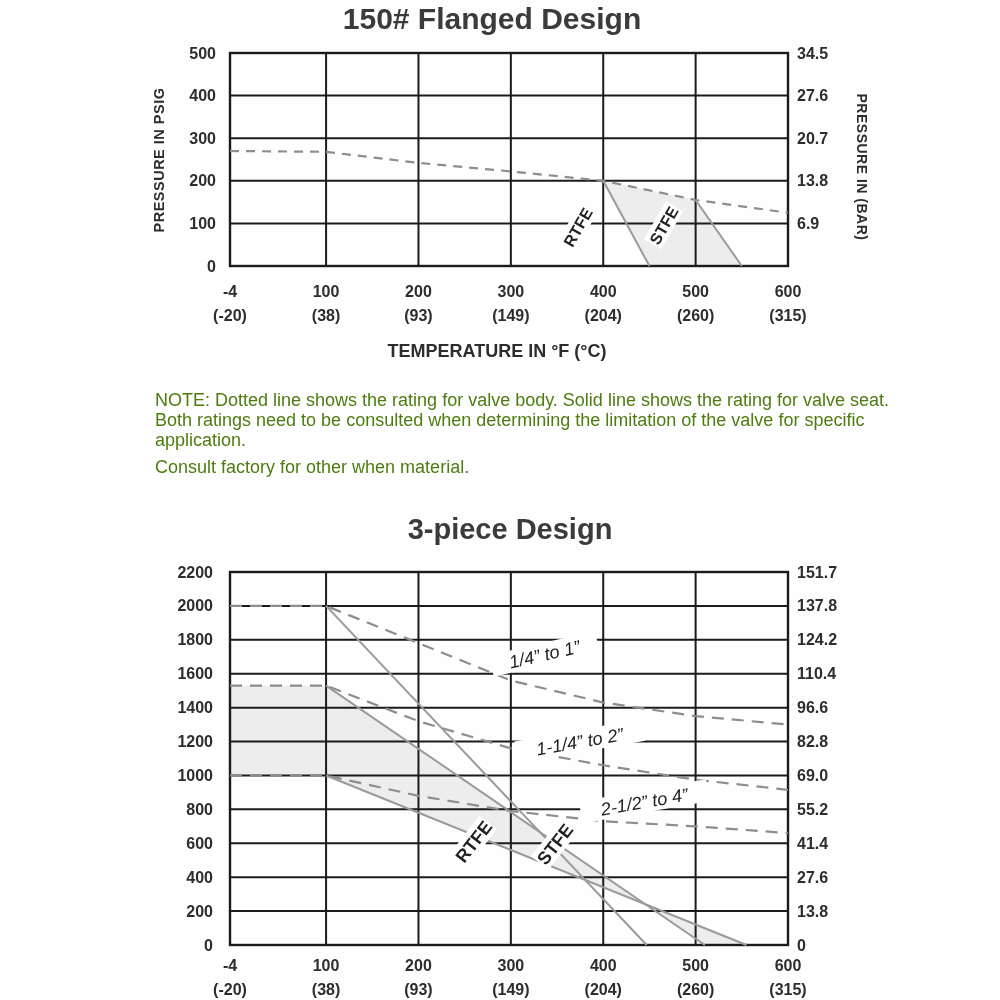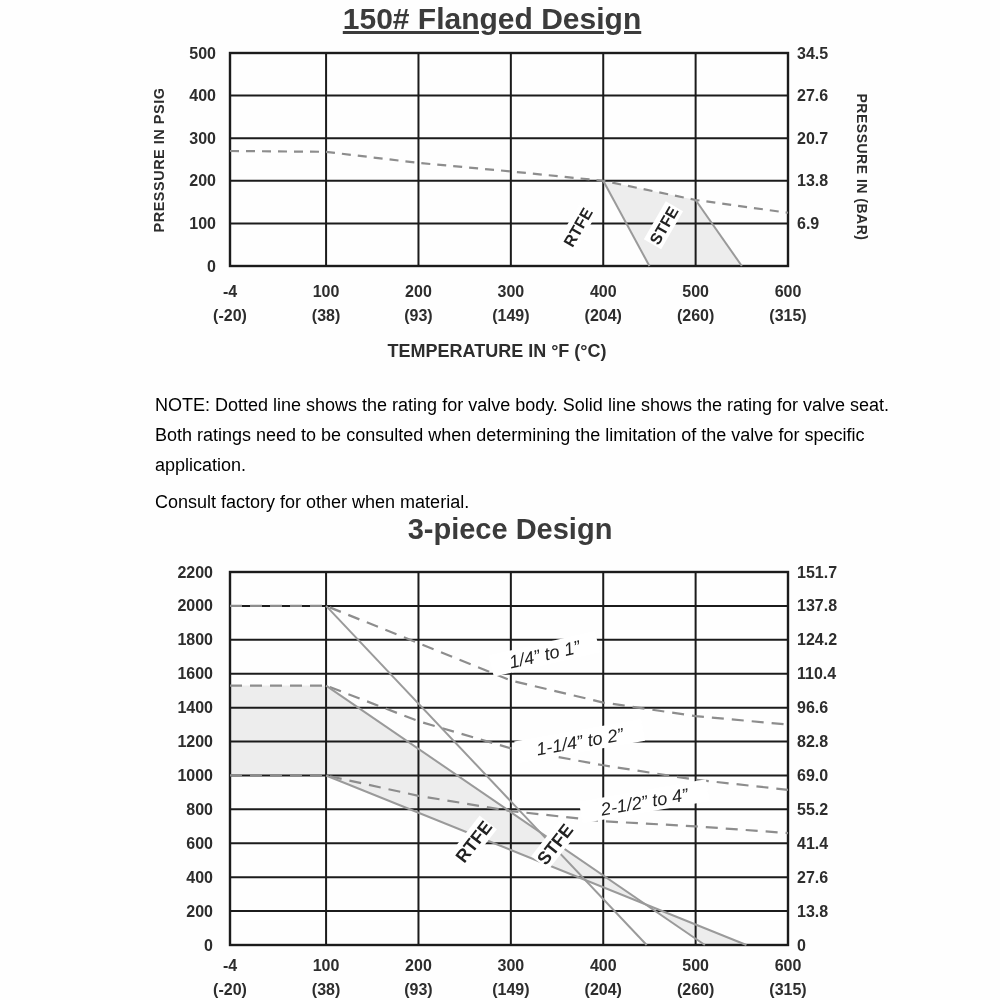--- a/index.html
+++ b/index.html
@@ -11,25 +11,25 @@
   }
   .sheet{ position:relative; width:1000px; height:1000px; background:#fefefe; }
   .chart{ position:absolute; }
   #chart-top{ left:0; top:0; }
   #chart-bottom{ left:0; top:503px; }
   .title{
     position:absolute; text-align:center;
     font-weight:bold; color:#3b3b3b; z-index:2;
     letter-spacing:0px;
   }
-  .title-top{ left:0; top:2px; width:984px; font-size:30px;text-decoration:underline; }
+  .title-top{ left:0; top:2px; width:984px; font-size:30px; }
   .title-bottom{ left:11px; top:513px; width:998px; font-size:29px; }
   .note{
     position:absolute; left:155px; top:390px; width:748px;
-    font-size:18px; line-height:30px; color:#000000; z-index:2;
+    font-size:18px; line-height:20px; color:#4d7c0f; z-index:2;
   }
   .note p{ margin:0 0 7px 0; }
 </style>
 </head>
 <body>
 
 <div class="sheet">
 
   <div class="title title-top">150# Flanged Design</div>
 

